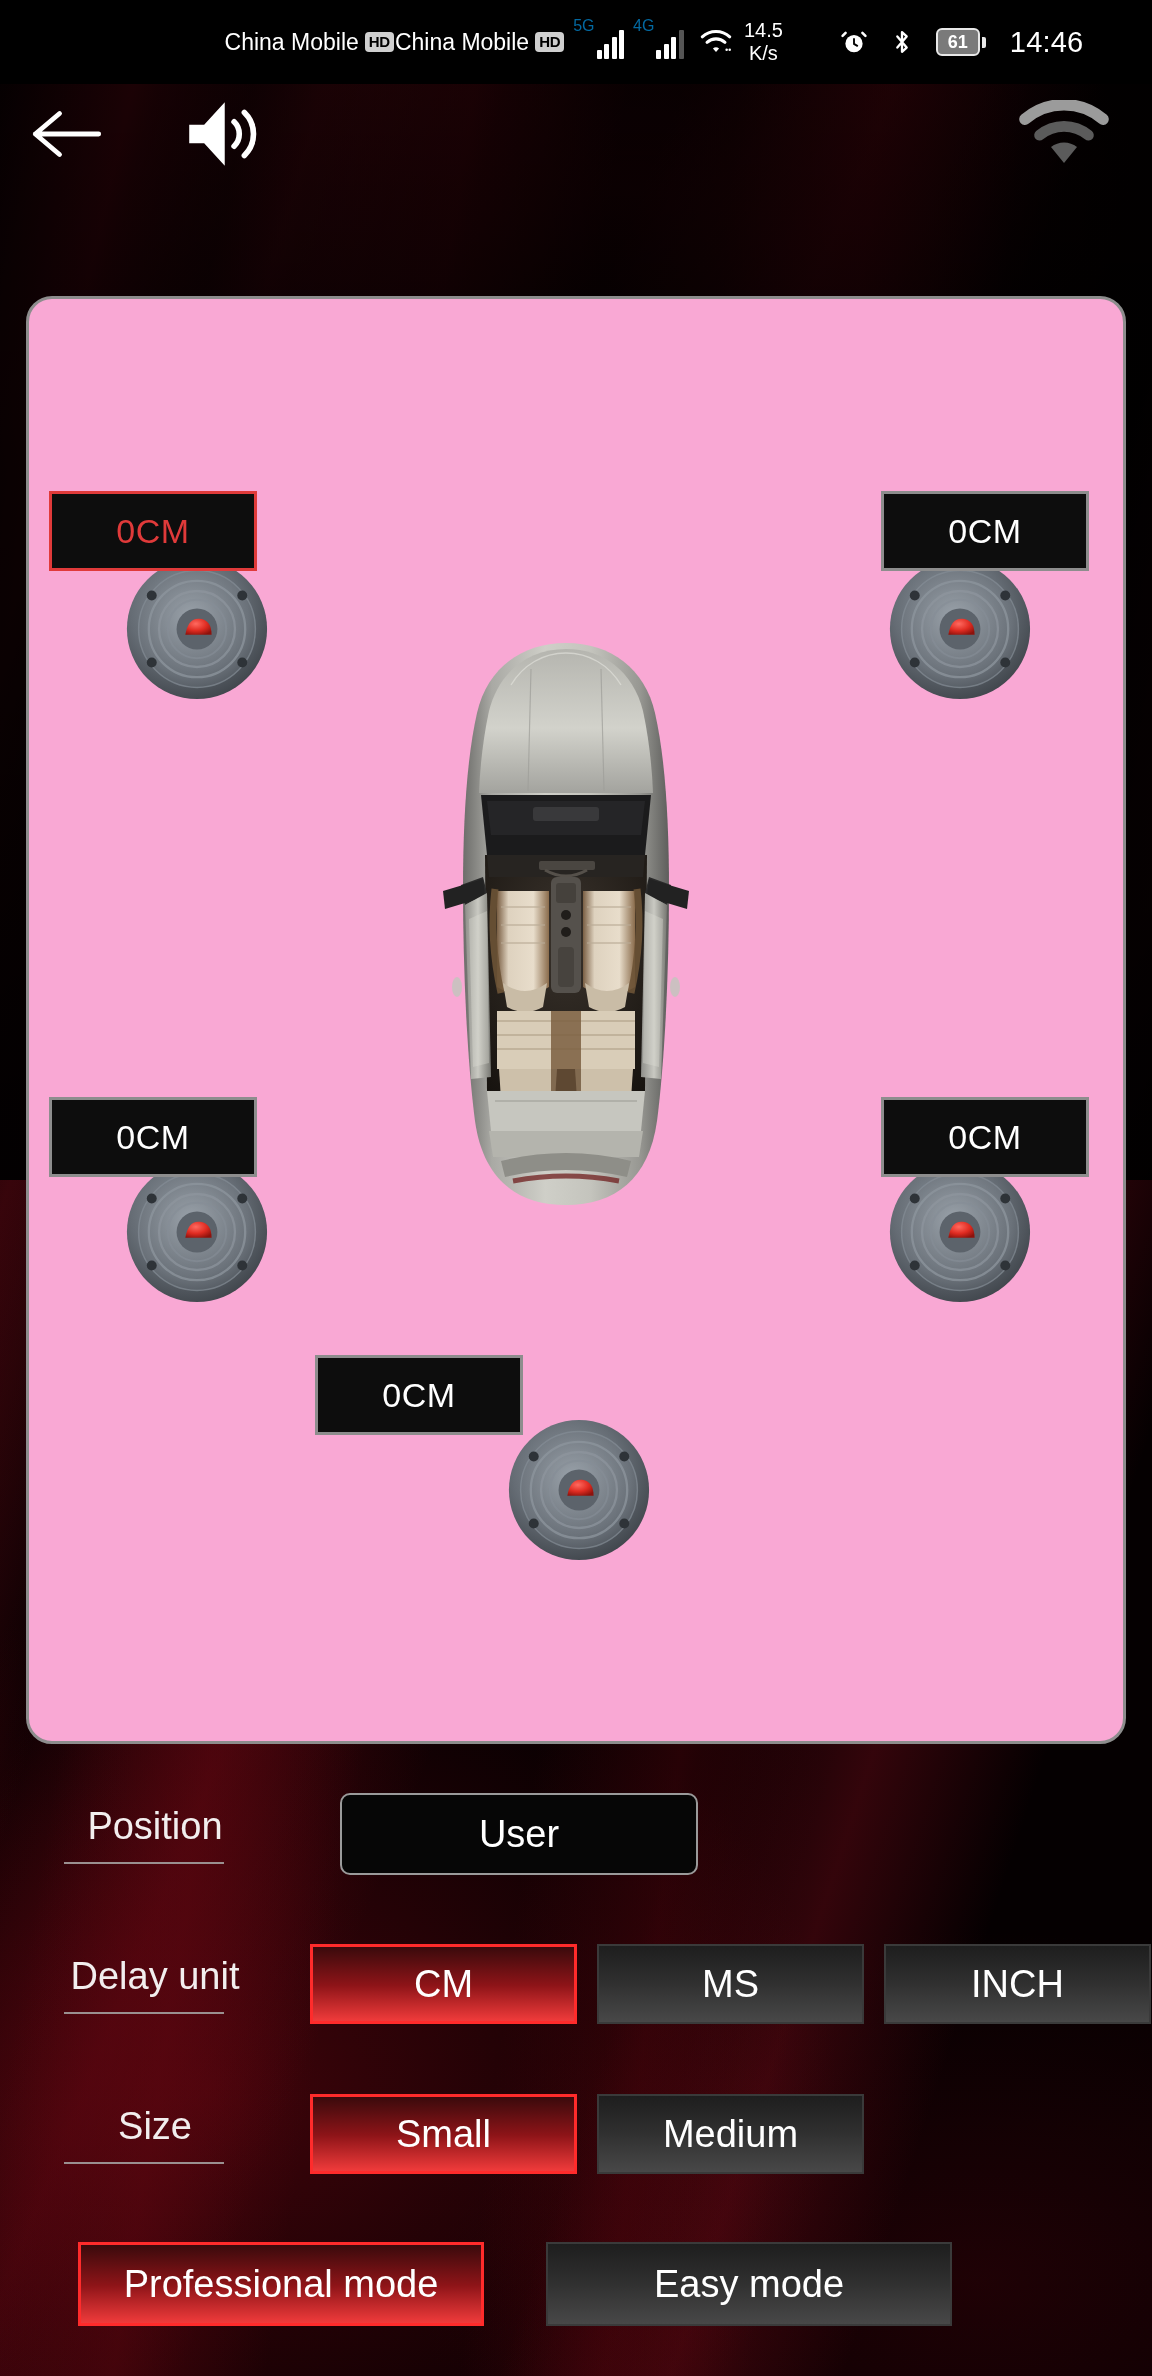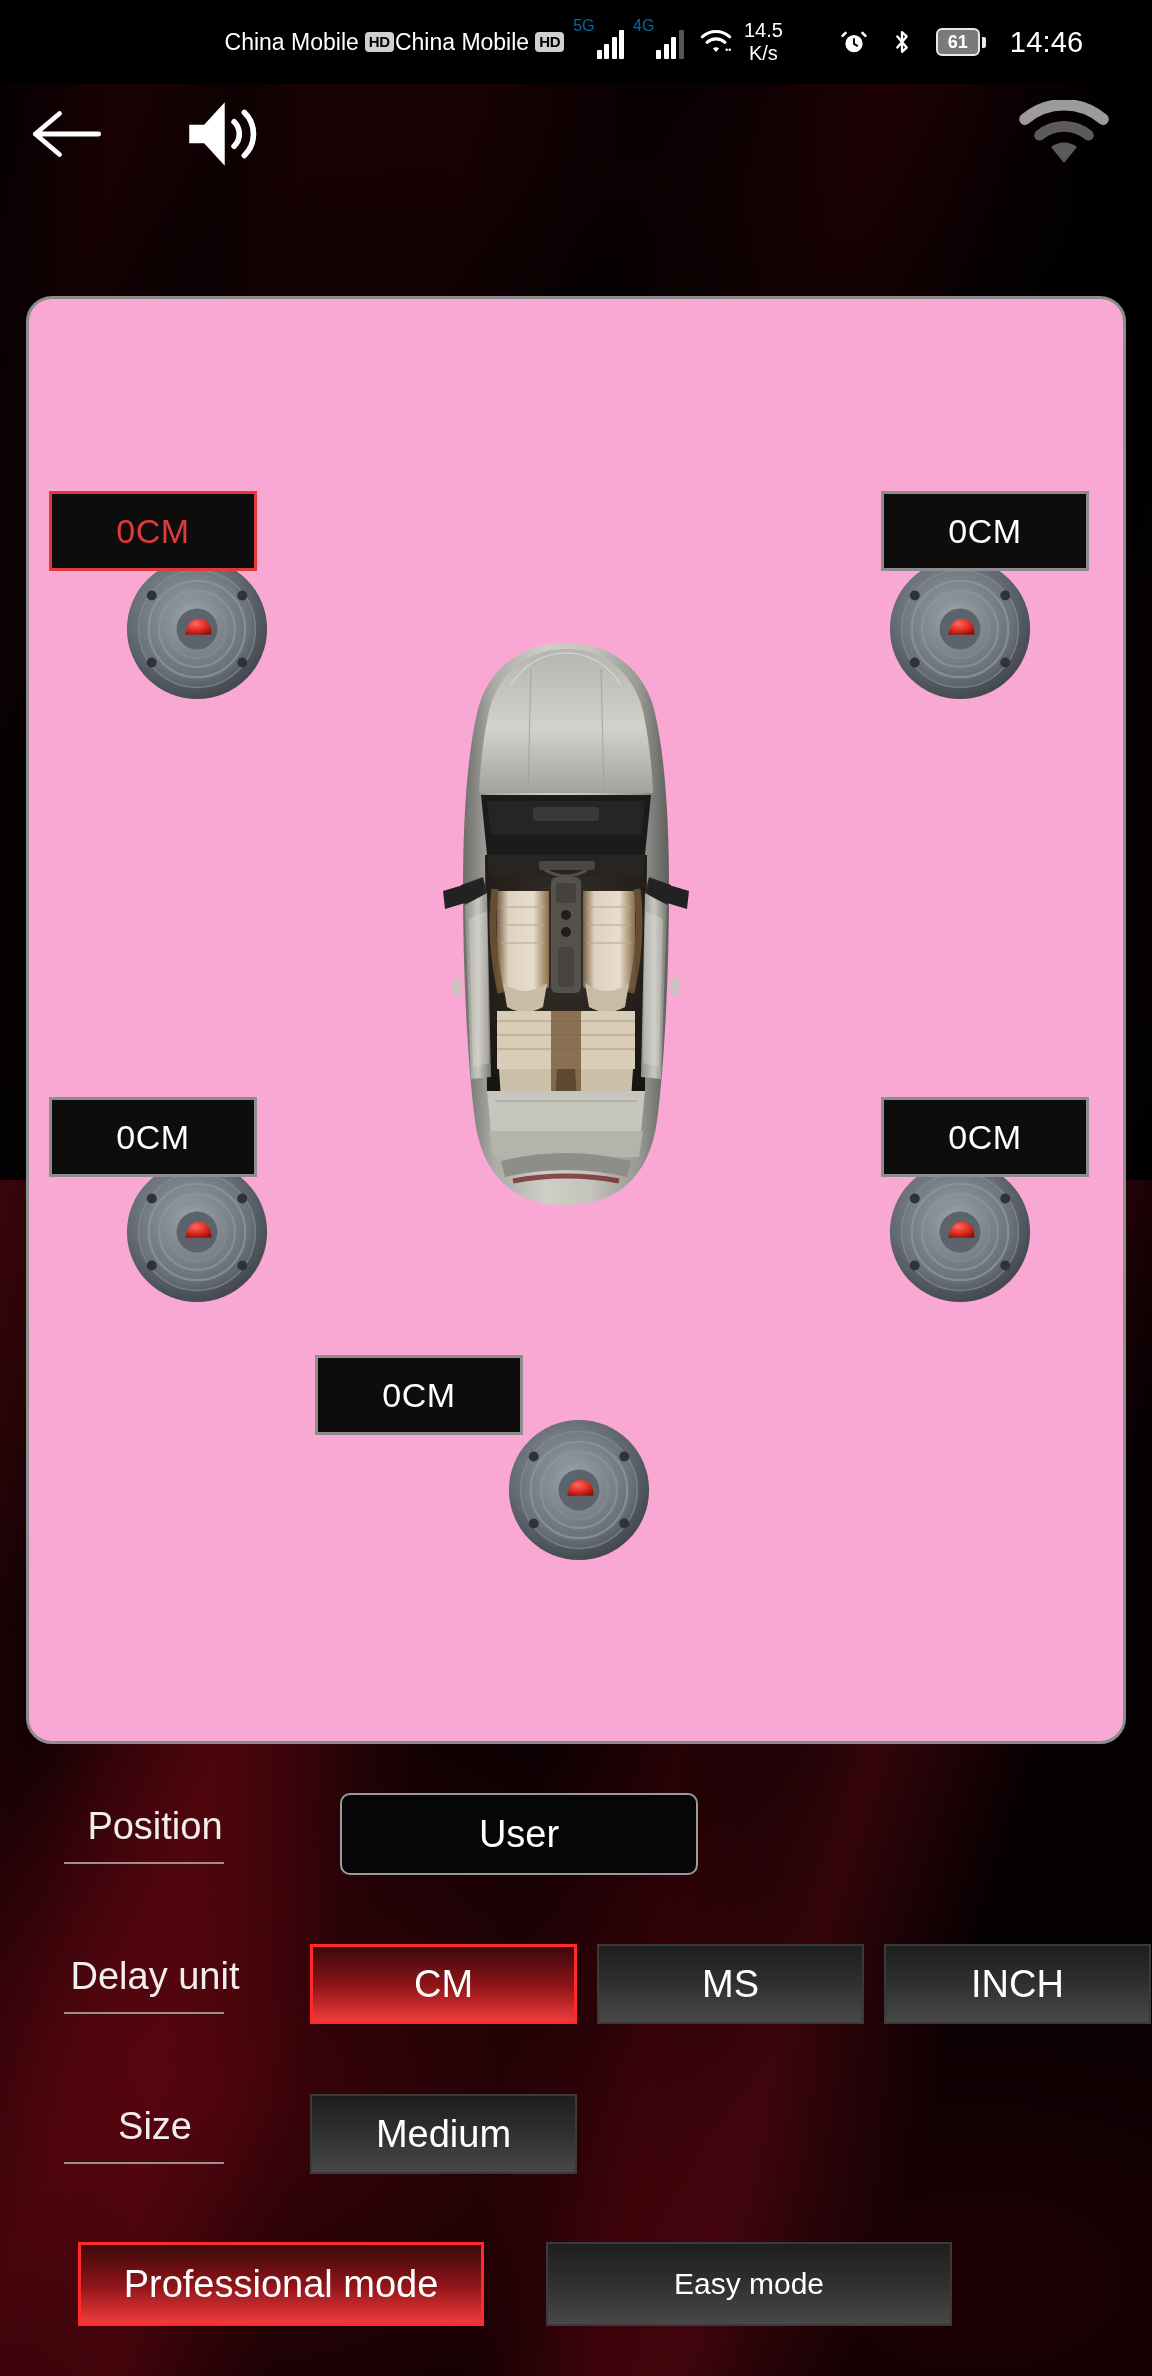--- a/index.html
+++ b/index.html
@@ -311,21 +311,21 @@
     position: absolute;
     left: 0; top: 470px;
     width: 1152px;
     display: flex;
     align-items: center;
     gap: 62px;
     padding-left: 78px;
     margin-top: 12px;
   }
   .btn-pro  { width: 406px; height: 84px; font-size: 38px; }
-  .btn-easy { width: 406px; height: 84px; font-size: 30px; }
+  .btn-easy { width: 406px; height: 84px; font-size: 38px; }
 </style>
 </head>
 <body>
 
 <div id="app">
 
   <div class="silk-bg"></div>
   <div class="silk-dim"></div>
 
   <div class="status-bar">
@@ -632,20 +632,21 @@
         <div class="btn">MS</div>
         <div class="btn">INCH</div>
       </div>
     </div>
 
     <div class="ctl-row row-size">
       <div class="ctl-label">
         <span class="lbl-text">Size</span>
       </div>
       <div class="seg3">
+        <div class="btn sel">Small</div>
         <div class="btn">Medium</div>
       </div>
     </div>
 
     <div class="mode-wrap">
       <div class="btn sel btn-pro">Professional mode</div>
       <div class="btn btn-easy">Easy mode</div>
     </div>
 
   </div>

